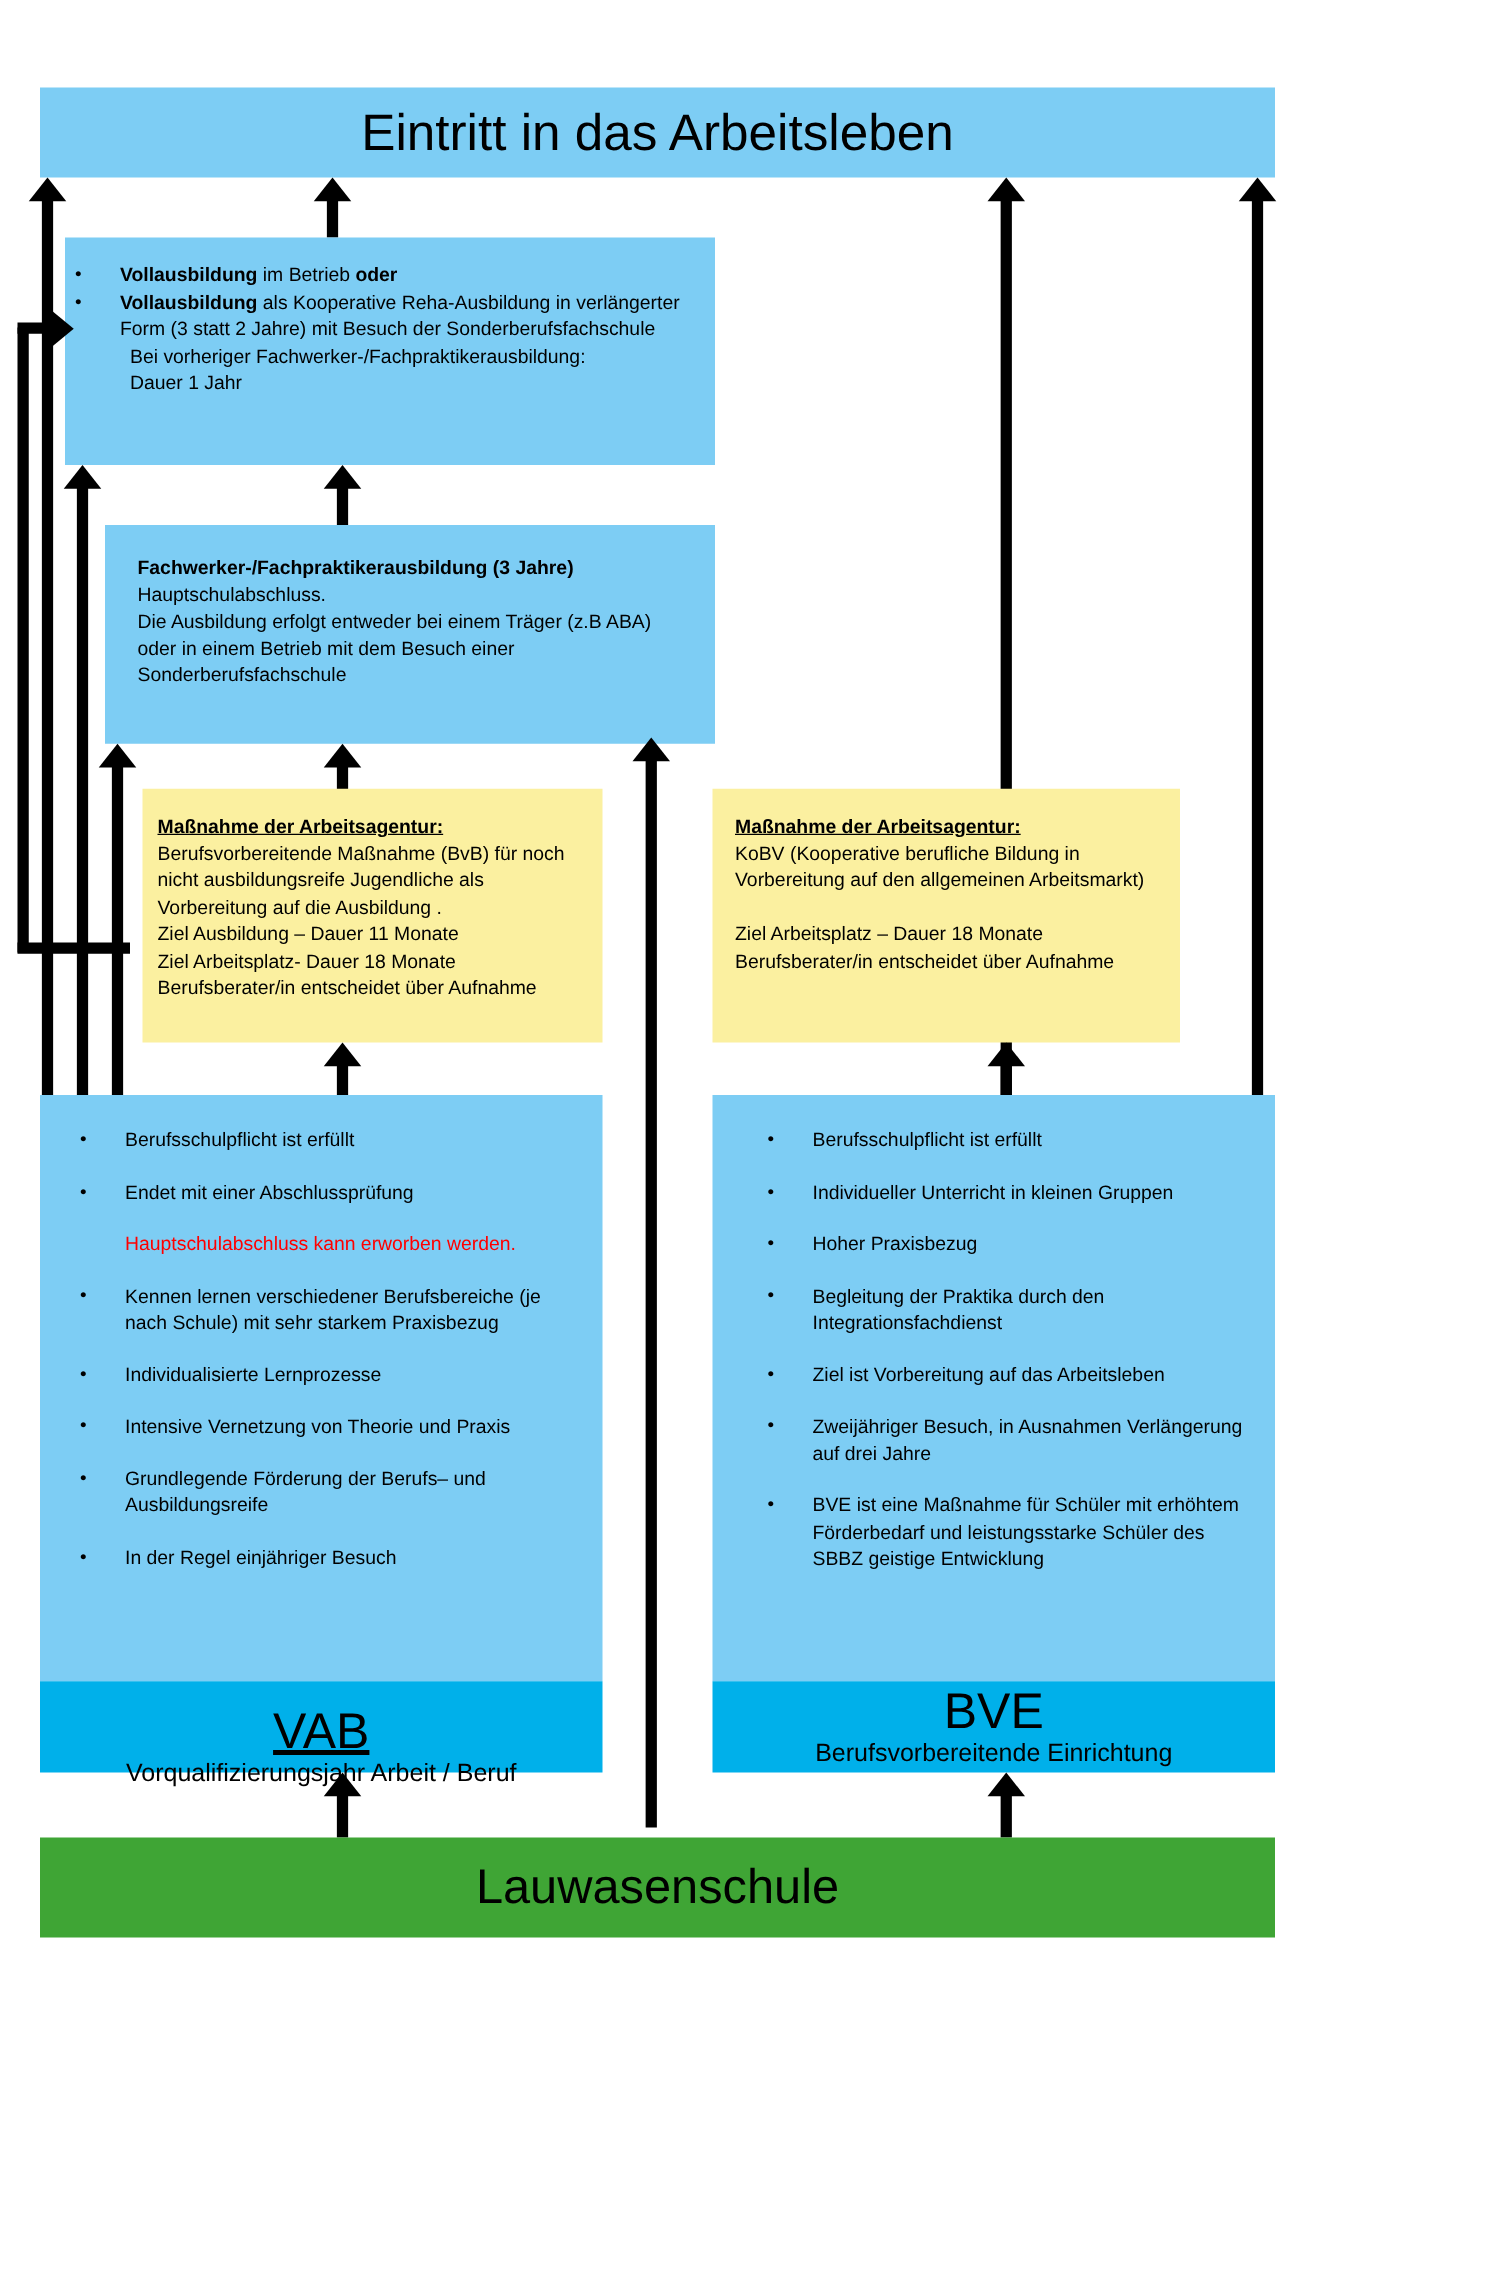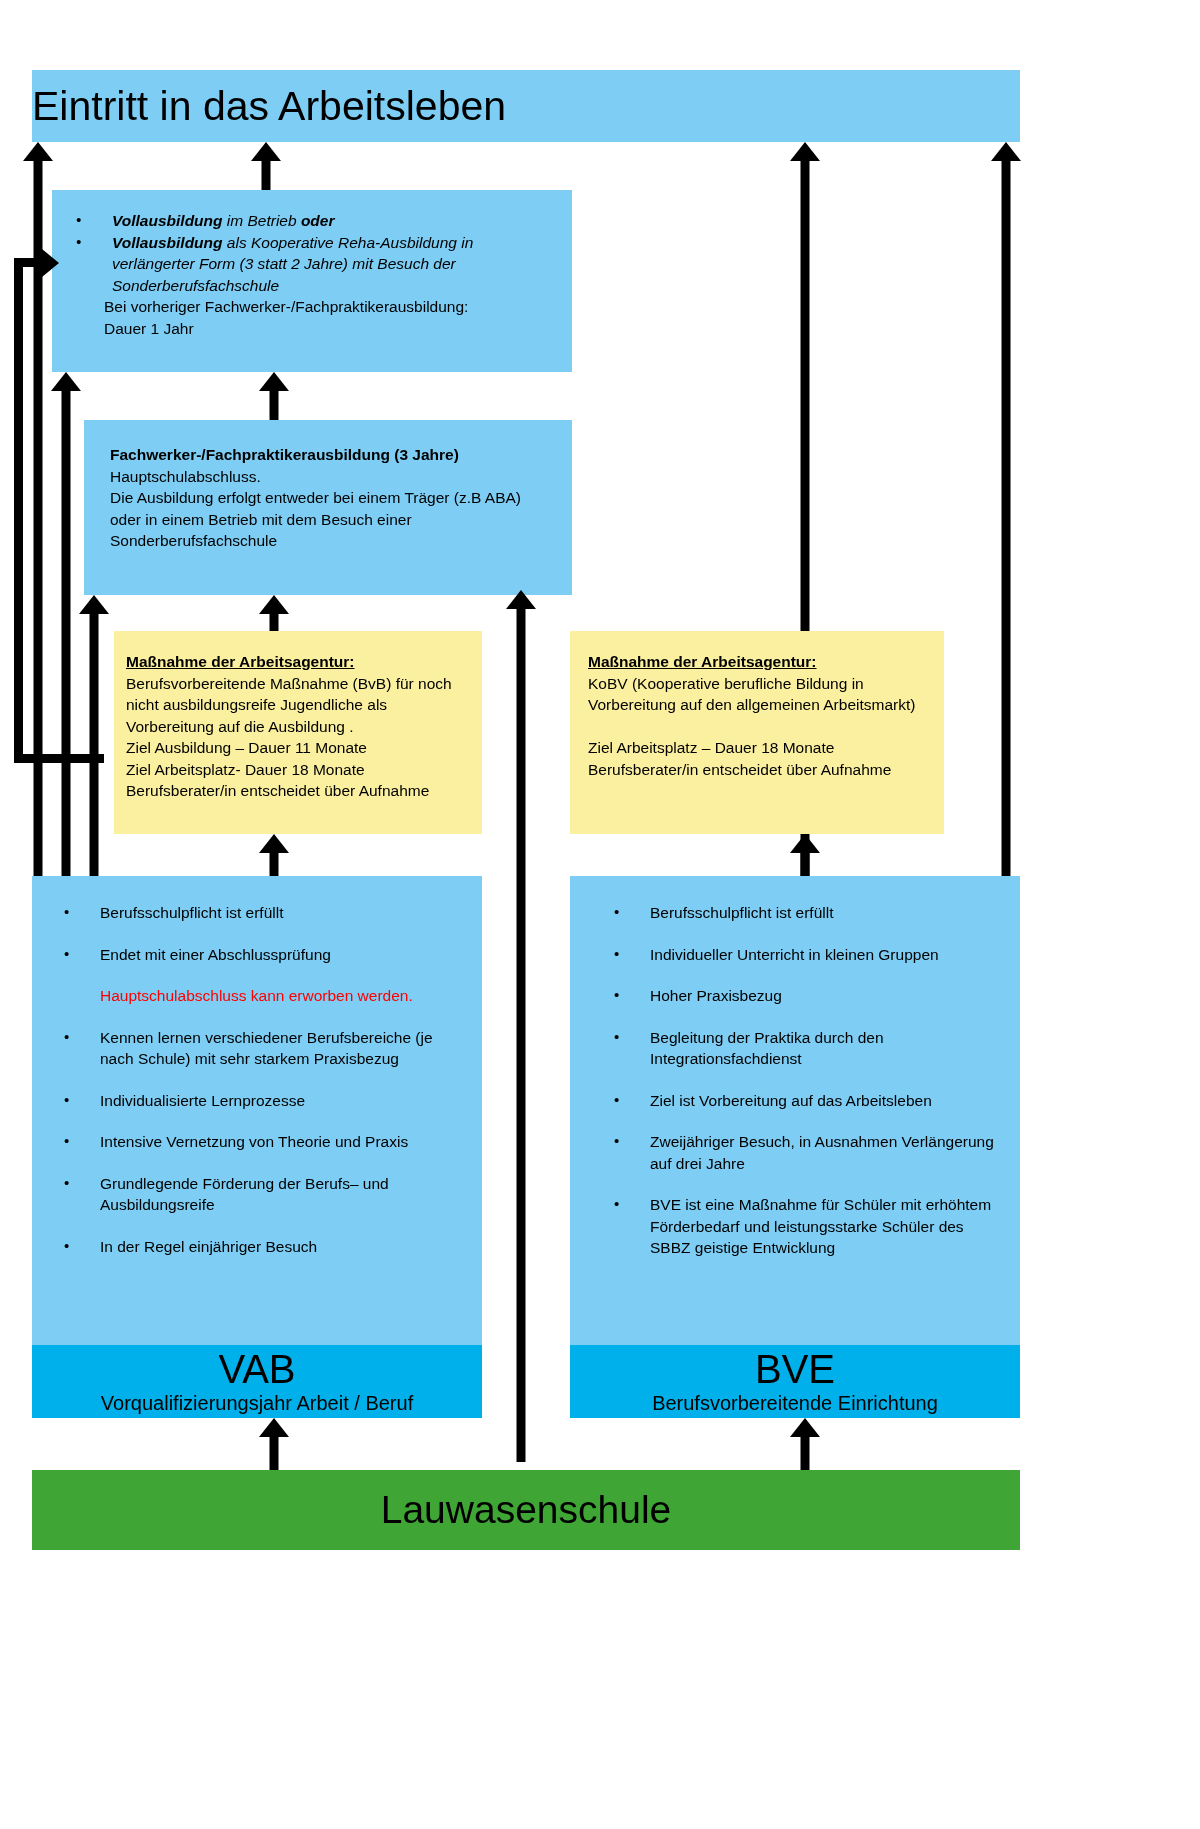--- a/index.html
+++ b/index.html
@@ -19,21 +19,21 @@
   }
   .box {
     position: absolute;
     box-sizing: border-box;
   }
   
   .banner-top {
     background: #7DCDF4;
     display: flex;
     align-items: center;
-    justify-content: flex-start;
+    justify-content: center;
   }
   .banner-top .title {
     font-size: 41px;
     color: #000;
     letter-spacing: 0px;
     font-weight: 400;
   }
   .banner-green {
     background: #3FA535;
     display: flex;
@@ -158,21 +158,21 @@
     <div class="head"></div>
     <div class="shaft" style="top:17px; width:9px; height:723px;"></div>
   </div>
 
   <div class="arrow-up" style="left:990px; top:142px; width:32px; height:740px;">
     <div class="head"></div>
     <div class="shaft" style="top:17px; width:9px; height:723px;"></div>
   </div>
 
   <div class="box blue" style="left:52px; top:190px; width:520px; height:182px;">
-    <ul class="bl tight txt" style="padding:20px 16px 0 22px;font-style:italic;">
+    <ul class="bl tight txt" style="padding:20px 16px 0 6px;">
       <li>
         <b>Vollausbildung</b><span> im Betrieb </span><b>oder</b>
       </li>
       <li>
         <b>Vollausbildung</b><span> als Kooperative Reha-Ausbildung in verlängerter Form (3 statt 2 Jahre) mit Besuch der Sonderberufsfachschule</span>
       </li>
     </ul>
     <div class="txt" style="padding:0 16px 0 52px;">
       <div>Bei vorheriger Fachwerker-/Fachpraktikerausbildung:</div>
       <div>Dauer 1 Jahr</div>
@@ -271,21 +271,21 @@
       <li><span>Individueller Unterricht in kleinen Gruppen</span></li>
       <li><span>Hoher Praxisbezug</span></li>
       <li><span>Begleitung der Praktika durch den Integrationsfachdienst</span></li>
       <li><span>Ziel ist Vorbereitung auf das Arbeitsleben</span></li>
       <li><span>Zweijähriger Besuch, in Ausnahmen Verlängerung auf drei Jahre</span></li>
       <li><span>BVE ist eine Maßnahme für Schüler mit erhöhtem Förderbedarf und leistungsstarke Schüler des SBBZ geistige Entwicklung</span></li>
     </ul>
   </div>
 
   <div class="box strongblue" style="left:32px; top:1345px; width:450px; height:73px;">
-    <div class="vab-title" style="margin-top:2px;">VAB</div>
+    <div class="vab-title" style="margin-top:18px;text-decoration:underline;">VAB</div>
     <div class="vab-sub">Vorqualifizierungsjahr Arbeit / Beruf</div>
   </div>
 
   <div class="box strongblue" style="left:570px; top:1345px; width:450px; height:73px;">
     <div class="vab-title" style="margin-top:2px;text-align:center;">BVE</div>
     <div class="vab-sub">Berufsvorbereitende Einrichtung</div>
   </div>
 
   <div class="arrow-up" style="left:258px; top:1418px; width:32px; height:52px;">
     <div class="head"></div>

